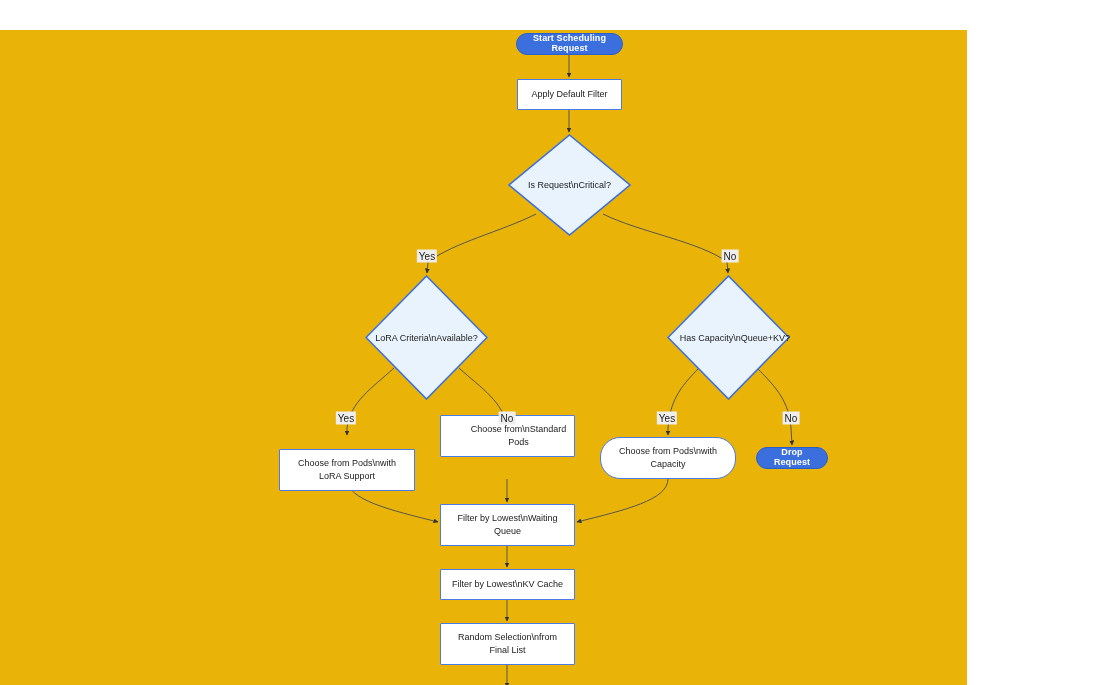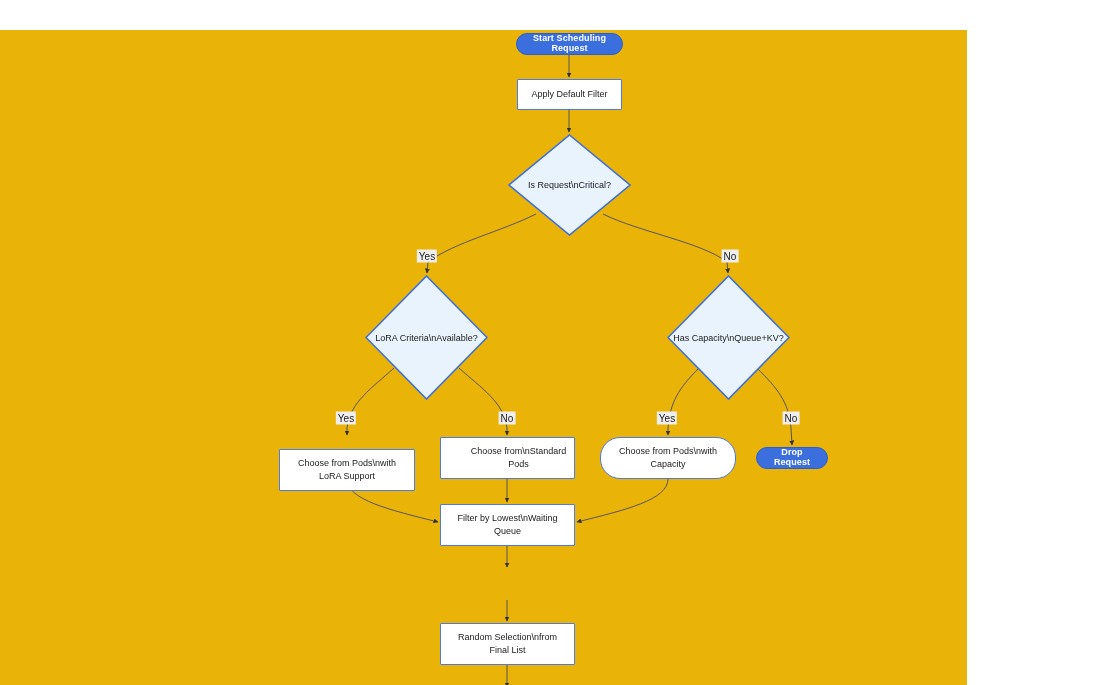--- a/index.html
+++ b/index.html
@@ -150,47 +150,50 @@
     <span class="dlabel">Is Request\nCritical?</span>
   </div>
 
   <div class="node node-decision" style="left:365px; top:245px; width:123px; height:125px;">
     <svg class="diamond-svg" width="123" height="125" viewBox="0 0 123 125">
       <polygon points="61.5,1 122,62.5 61.5,124 1,62.5" fill="#e9f3fd" stroke="#3b6fdd" stroke-width="1.6"></polygon>
     </svg>
     <span class="dlabel">LoRA Criteria\nAvailable?</span>
   </div>
 
-  <div class="node node-decision" style="left:667px; top:245px; width:123px; height:125px;">
+  <div class="node node-decision" style="left:667px; top:245px; width:123px; height:125px;justify-content:flex-end;">
     <svg class="diamond-svg" width="123" height="125" viewBox="0 0 123 125">
       <polygon points="61.5,1 122,62.5 61.5,124 1,62.5" fill="#e9f3fd" stroke="#3b6fdd" stroke-width="1.6"></polygon>
     </svg>
     <span class="dlabel">Has Capacity\nQueue+KV?</span>
   </div>
 
   <div class="node node-process" style="left:279px; top:419px; width:136px; height:42px;">
     <span class="nlabel">Choose from Pods\nwith LoRA Support</span>
   </div>
 
-  <div class="node node-process" style="left:440px; top:407px; width:135px; height:42px;padding-left:28px;">
+  <div class="node node-process" style="left:440px; top:385px; width:135px; height:42px;padding-left:28px;">
     <span class="nlabel">Choose from\nStandard Pods</span>
   </div>
 
   <div class="node node-process" style="left:600px; top:407px; width:136px; height:42px;border-radius:20px;">
     <span class="nlabel">Choose from Pods\nwith Capacity</span>
   </div>
 
   <div class="node node-terminal" style="left:756px; top:417px; width:72px; height:22px;">
     <span>Drop Request</span>
   </div>
 
   <div class="node node-process" style="left:440px; top:474px; width:135px; height:42px;">
     <span class="nlabel">Filter by Lowest\nWaiting Queue</span>
   </div>
 
+  <div class="node node-process" style="left:440px; top:539px; width:135px; height:31px;">
+    <span class="nlabel">Filter by Lowest\nKV Cache</span>
+  </div>
 
   <div class="node node-process" style="left:440px; top:593px; width:135px; height:42px;">
     <span class="nlabel">Random Selection\nfrom Final List</span>
   </div>
 
   <div class="node node-terminal" style="left:494px; top:659px; width:26px; height:22px;">
     <span>End</span>
   </div>
 
   <div class="edge-label" style="left:427px; top:226px;">Yes</div>

